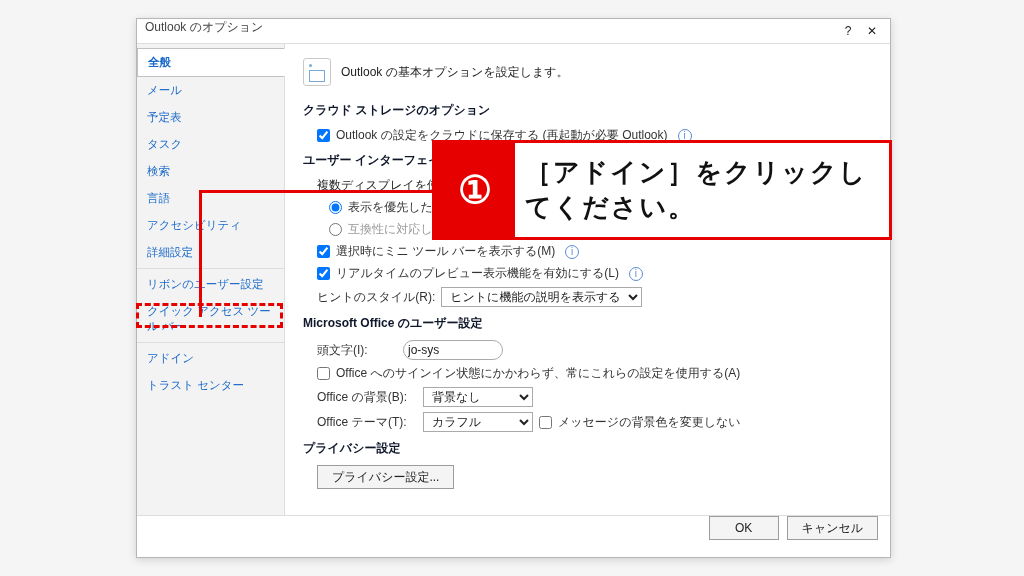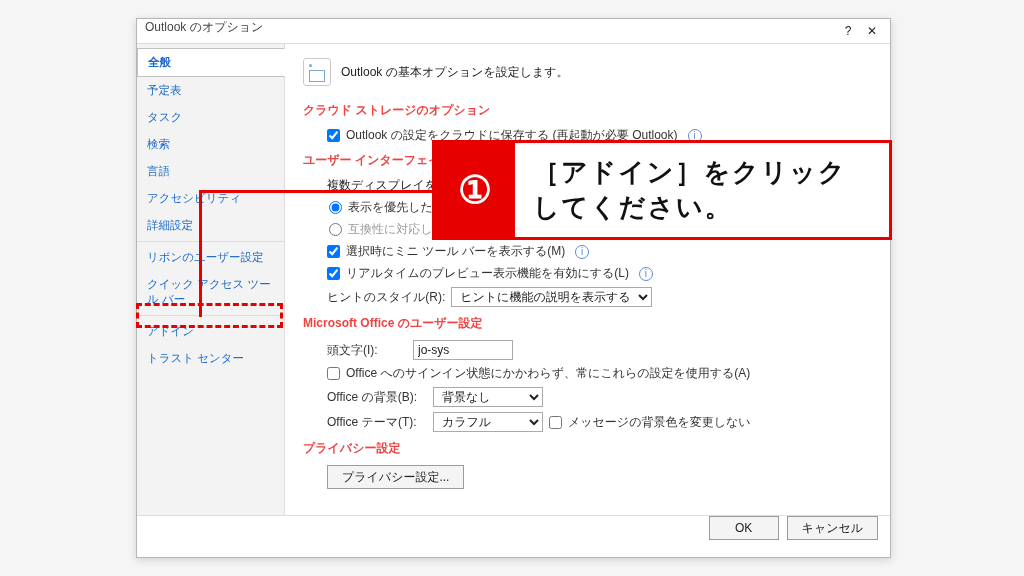--- a/index.html
+++ b/index.html
@@ -11,39 +11,39 @@
   .body{flex:1;display:flex;border-top:1px solid #ddd;min-height:0}
   .sidebar{width:148px;background:#f3f3f3;border-right:1px solid #ddd;display:flex;flex-direction:column;padding-top:4px}
   .sidebar .item{padding:6px 10px;color:#1b6ac9;cursor:pointer;font-size:11.5px}
   .sidebar .item.selected{background:#fff;border:1px solid #c0c0c0;border-right:1px solid #fff;margin-right:-1px;color:#1b6ac9;font-weight:600}
   .sidebar .sep{border-top:1px solid #ddd;margin:2px 0}
   .main{flex:1;position:relative;overflow:auto;padding:14px 18px 10px 18px}
   .header-row{display:flex;align-items:center;gap:10px;margin-bottom:16px}
   .header-row .hicon{width:28px;height:28px;border:1px solid #c9c9c9;border-radius:3px;position:relative}
   .hicon:before{content:"";position:absolute;left:5px;top:5px;width:3px;height:3px;background:#7aa8d8;border-radius:50%}
   .hicon:after{content:"";position:absolute;left:5px;top:11px;width:14px;height:10px;border:1px solid #7aa8d8}
-  .section-h{font-weight:600;color:#ef4444;margin:8px 0 8px}
-  .row{display:flex;align-items:center;gap:6px;margin:5px 0 5px 24px;font-size:12px;color:#333}
+  .section-h{font-weight:600;color:#0f172a;margin:8px 0 8px}
+  .row{display:flex;align-items:center;gap:6px;margin:5px 0 5px 14px;font-size:12px;color:#333}
   .row label{color:#333}
   .chk{width:13px;height:13px}
   .info{display:inline-flex;width:14px;height:14px;border:1px solid #5a8ccf;border-radius:50%;align-items:center;justify-content:center;color:#5a8ccf;font-size:10px;margin-left:4px}
   .indent{margin-left:26px}
   .select,.textbox{border:1px solid #aaa;height:20px;padding:1px 4px;font-size:12px;background:#fff}
   .select{min-width:160px}
   .buttons{height:42px;border-top:1px solid #ddd;display:flex;align-items:flex-start;justify-content:flex-end;gap:8px;padding:0 12px}
   .pbtn{min-width:70px;height:24px;border:1px solid #9c9c9c;background:#f4f4f4;padding:2px 14px;cursor:pointer}
   
   .main::-webkit-scrollbar{width:14px}
   .main::-webkit-scrollbar-thumb{background:#c6c6c6}
   
   .anno{position:absolute;pointer-events:none}
   .callout{position:absolute;left:432px;top:140px;width:460px;height:100px;border:3px solid #e60000;background:#fff;display:flex;align-items:stretch}
   .callout .num{width:80px;background:#e60000;display:flex;align-items:center;justify-content:center}
   .callout .num span{color:#fff;font-size:38px;font-weight:700}
-  .callout .txt{flex:1;display:flex;align-items:center;justify-content:center;padding:8px 18px}
+  .callout .txt{flex:1;display:flex;align-items:center;justify-content:center;padding:8px 10px}
   .callout .txt span{font-size:26px;font-weight:700;color:#111;letter-spacing:2px;line-height:1.35;font-family:"Meiryo","MS PGothic",monospace}
   .lead-h{position:absolute;left:199px;top:190px;width:234px;height:3px;background:#e60000}
   .lead-v{position:absolute;left:199px;top:190px;width:3px;height:127px;background:#e60000}
   .dashbox{position:absolute;left:136px;top:303px;width:147px;height:25px;border:3px dashed #e60000}
 </style>
 </head>
 <body>
 
 <div class="dialog">
   <div class="titlebar">
@@ -52,20 +52,21 @@
         <span>?</span>
       </div>
     <div class="btn">
         <span>✕</span>
       </div>
   </div>
 
   <div class="body">
     <div class="sidebar" id="sidebar">
         <div class="item selected">全般</div>
+        <div class="item">メール</div>
         <div class="item">予定表</div>
         <div class="item">タスク</div>
         <div class="item">検索</div>
         <div class="item">言語</div>
         <div class="item">アクセシビリティ</div>
         <div class="item">詳細設定</div>
         <div class="sep"></div>
         <div class="item">リボンのユーザー設定</div>
         <div class="item">クイック アクセス ツール バー</div>
         <div class="sep"></div>
@@ -112,21 +113,21 @@
       <div class="row">
         <label>ヒントのスタイル(R):</label>
         <select class="select">
           <option>ヒントに機能の説明を表示する</option>
         </select>
       </div>
 
       <div class="section-h">Microsoft Office のユーザー設定</div>
       <div class="row">
         <label style="width:80px">頭文字(I):</label>
-        <input class="textbox" style="width: 100px;" value="jo-sys">
+        <input class="textbox" style="width: 100px; border-radius: 10px;" value="jo-sys">
       </div>
       <div class="row">
         <input type="checkbox" class="chk" style="">
         <label>Office へのサインイン状態にかかわらず、常にこれらの設定を使用する(A)</label>
       </div>
       <div class="row">
         <label style="width:100px">Office の背景(B):</label>
         <select class="select" style="min-width:110px"><option>背景なし</option></select>
       </div>
       <div class="row">

